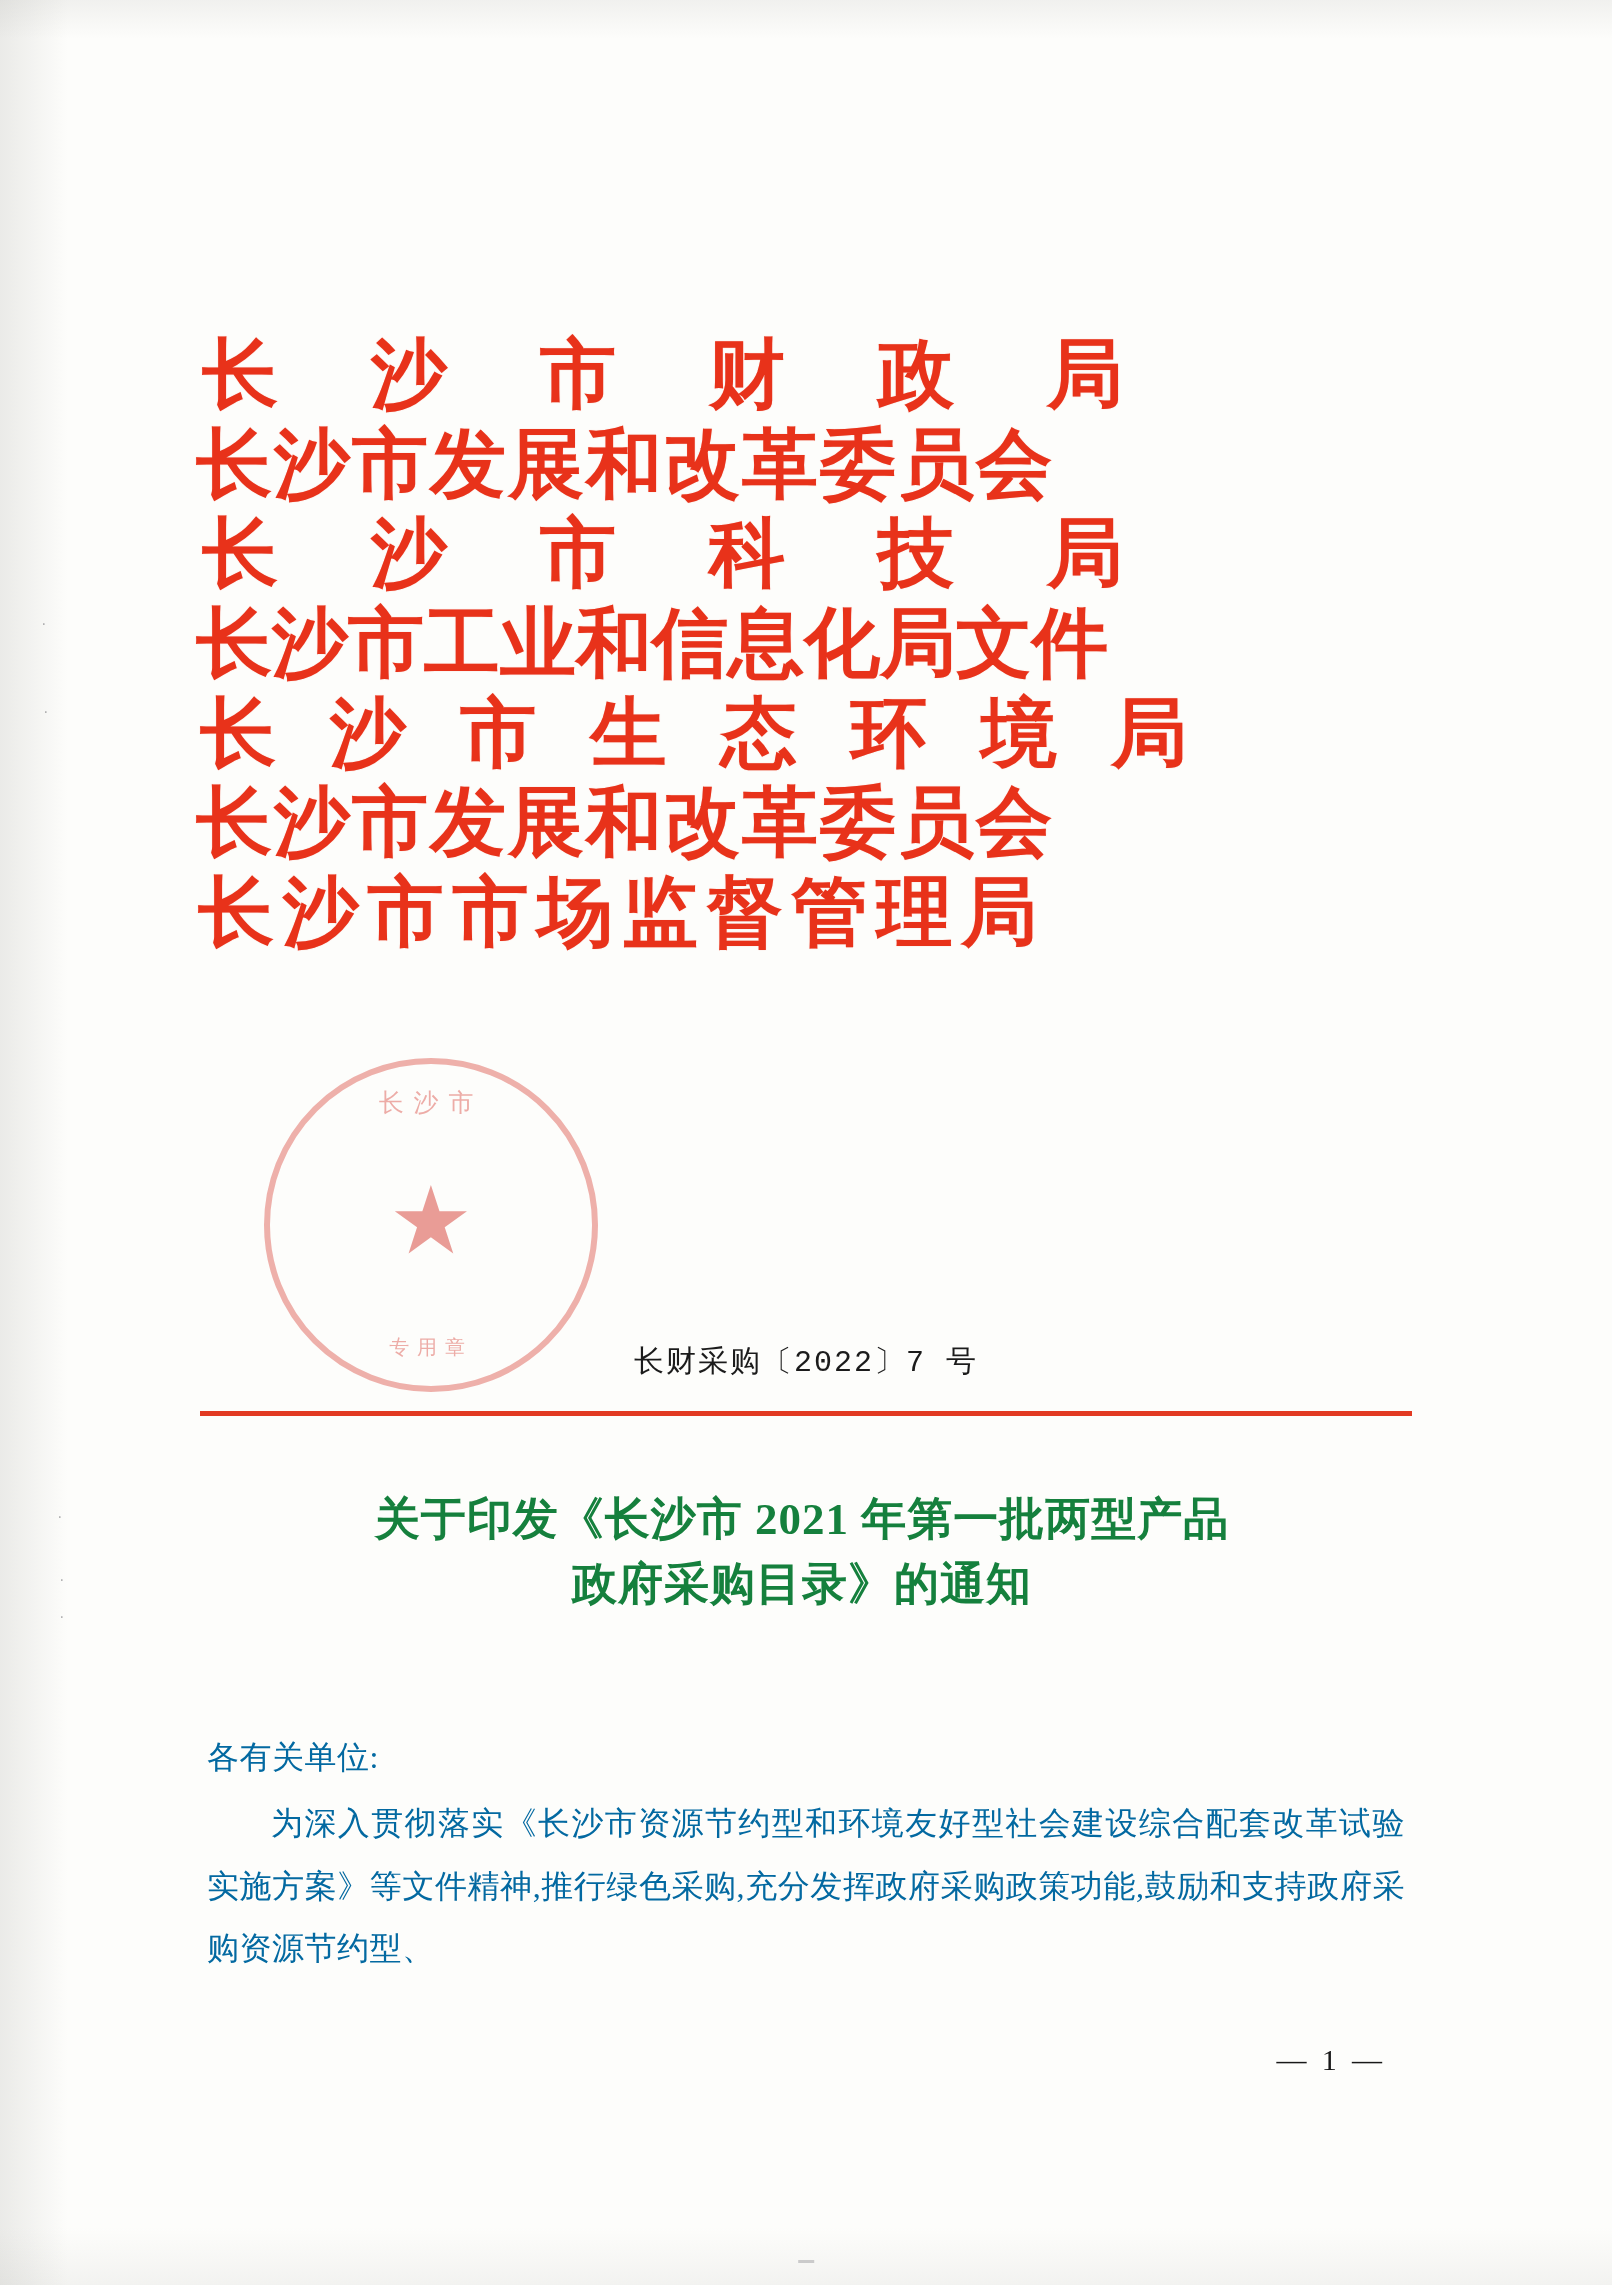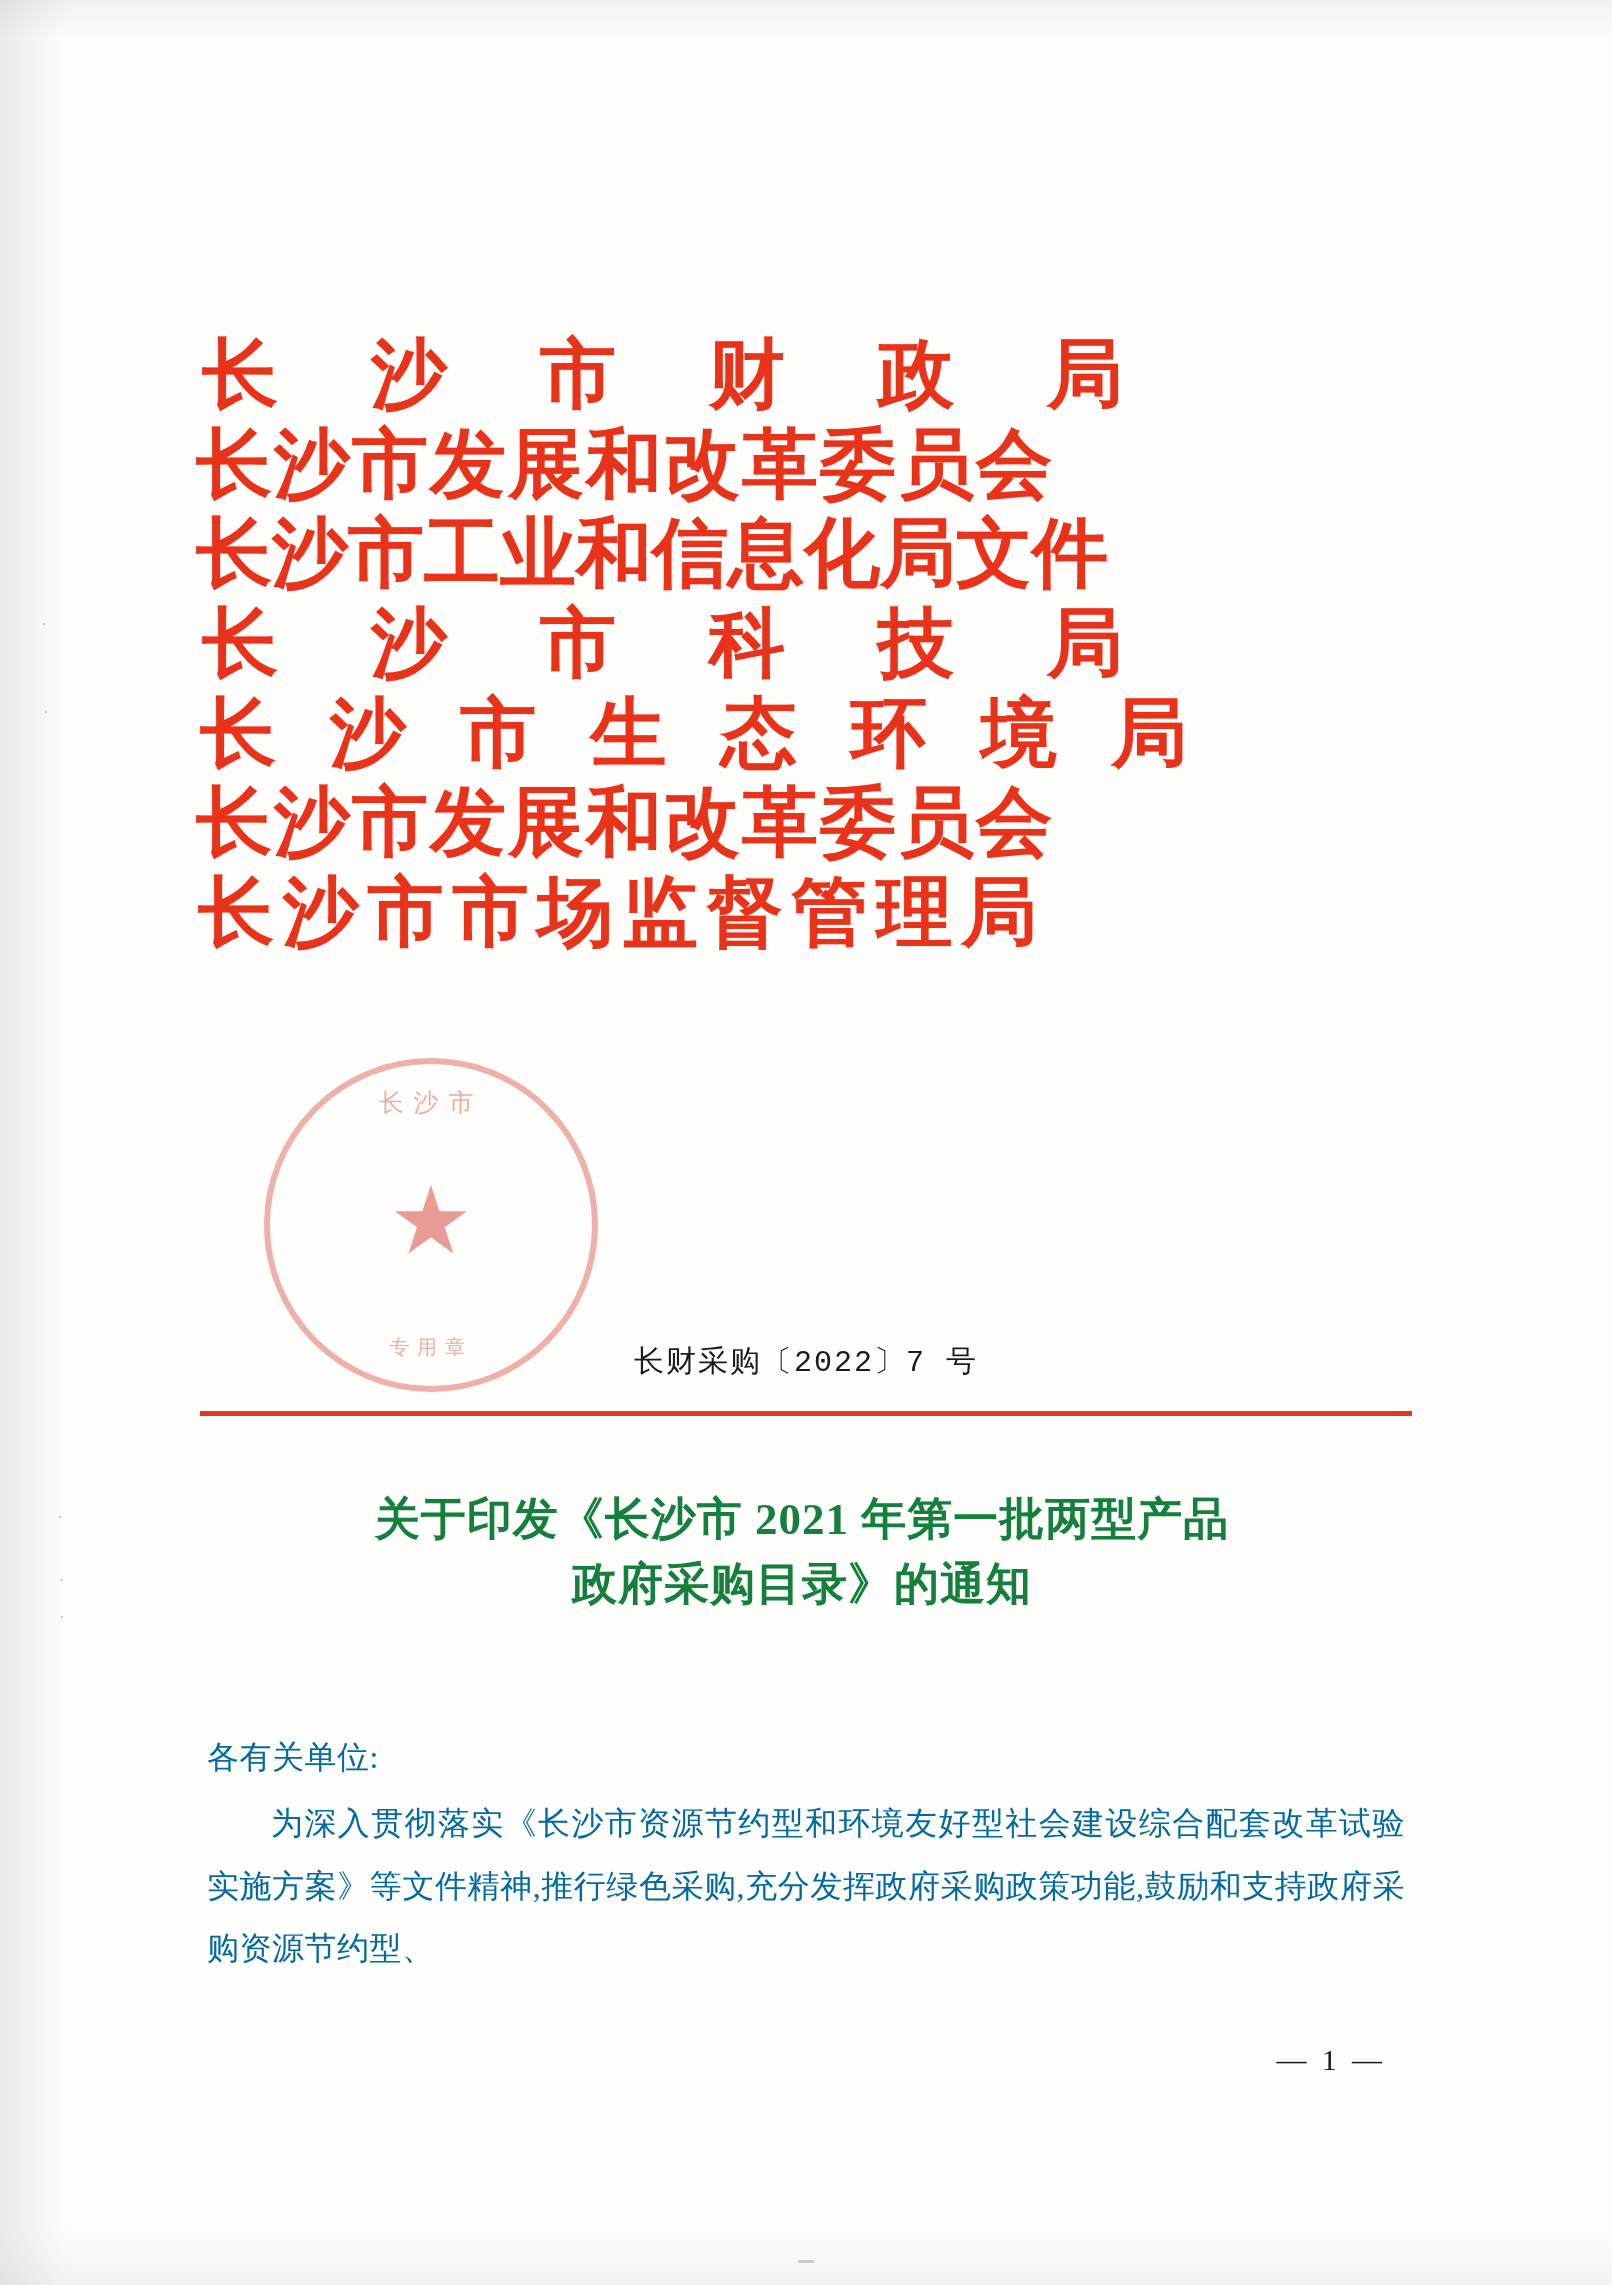--- a/index.html
+++ b/index.html
@@ -191,22 +191,22 @@
 
 <div class="page">
 
   <div class="scan-shade-left"></div>
   <div class="scan-shade-top"></div>
   <div class="scan-shade-bottom"></div>
 
   <div class="letterhead">
     <div class="lh-row r1">长 沙 市 财 政 局</div>
     <div class="lh-row r2">长沙市发展和改革委员会</div>
+    <div class="lh-row r3">长 沙 市 科 技 局</div>
     <div class="lh-row r4"><span>长沙市工业和信息化局</span><span class="wenjian">文件</span></div>
-    <div class="lh-row r3">长 沙 市 科 技 局</div>
     <div class="lh-row r5">长 沙 市 生 态 环 境 局</div>
     <div class="lh-row r6">长沙市发展和改革委员会</div>
     <div class="lh-row r7">长沙市市场监督管理局</div>
   </div>
 
   <div class="seal">
     <div class="seal-top-text">长沙市</div>
     <div class="star">★</div>
     <div class="seal-bottom-text">专用章</div>
   </div>

